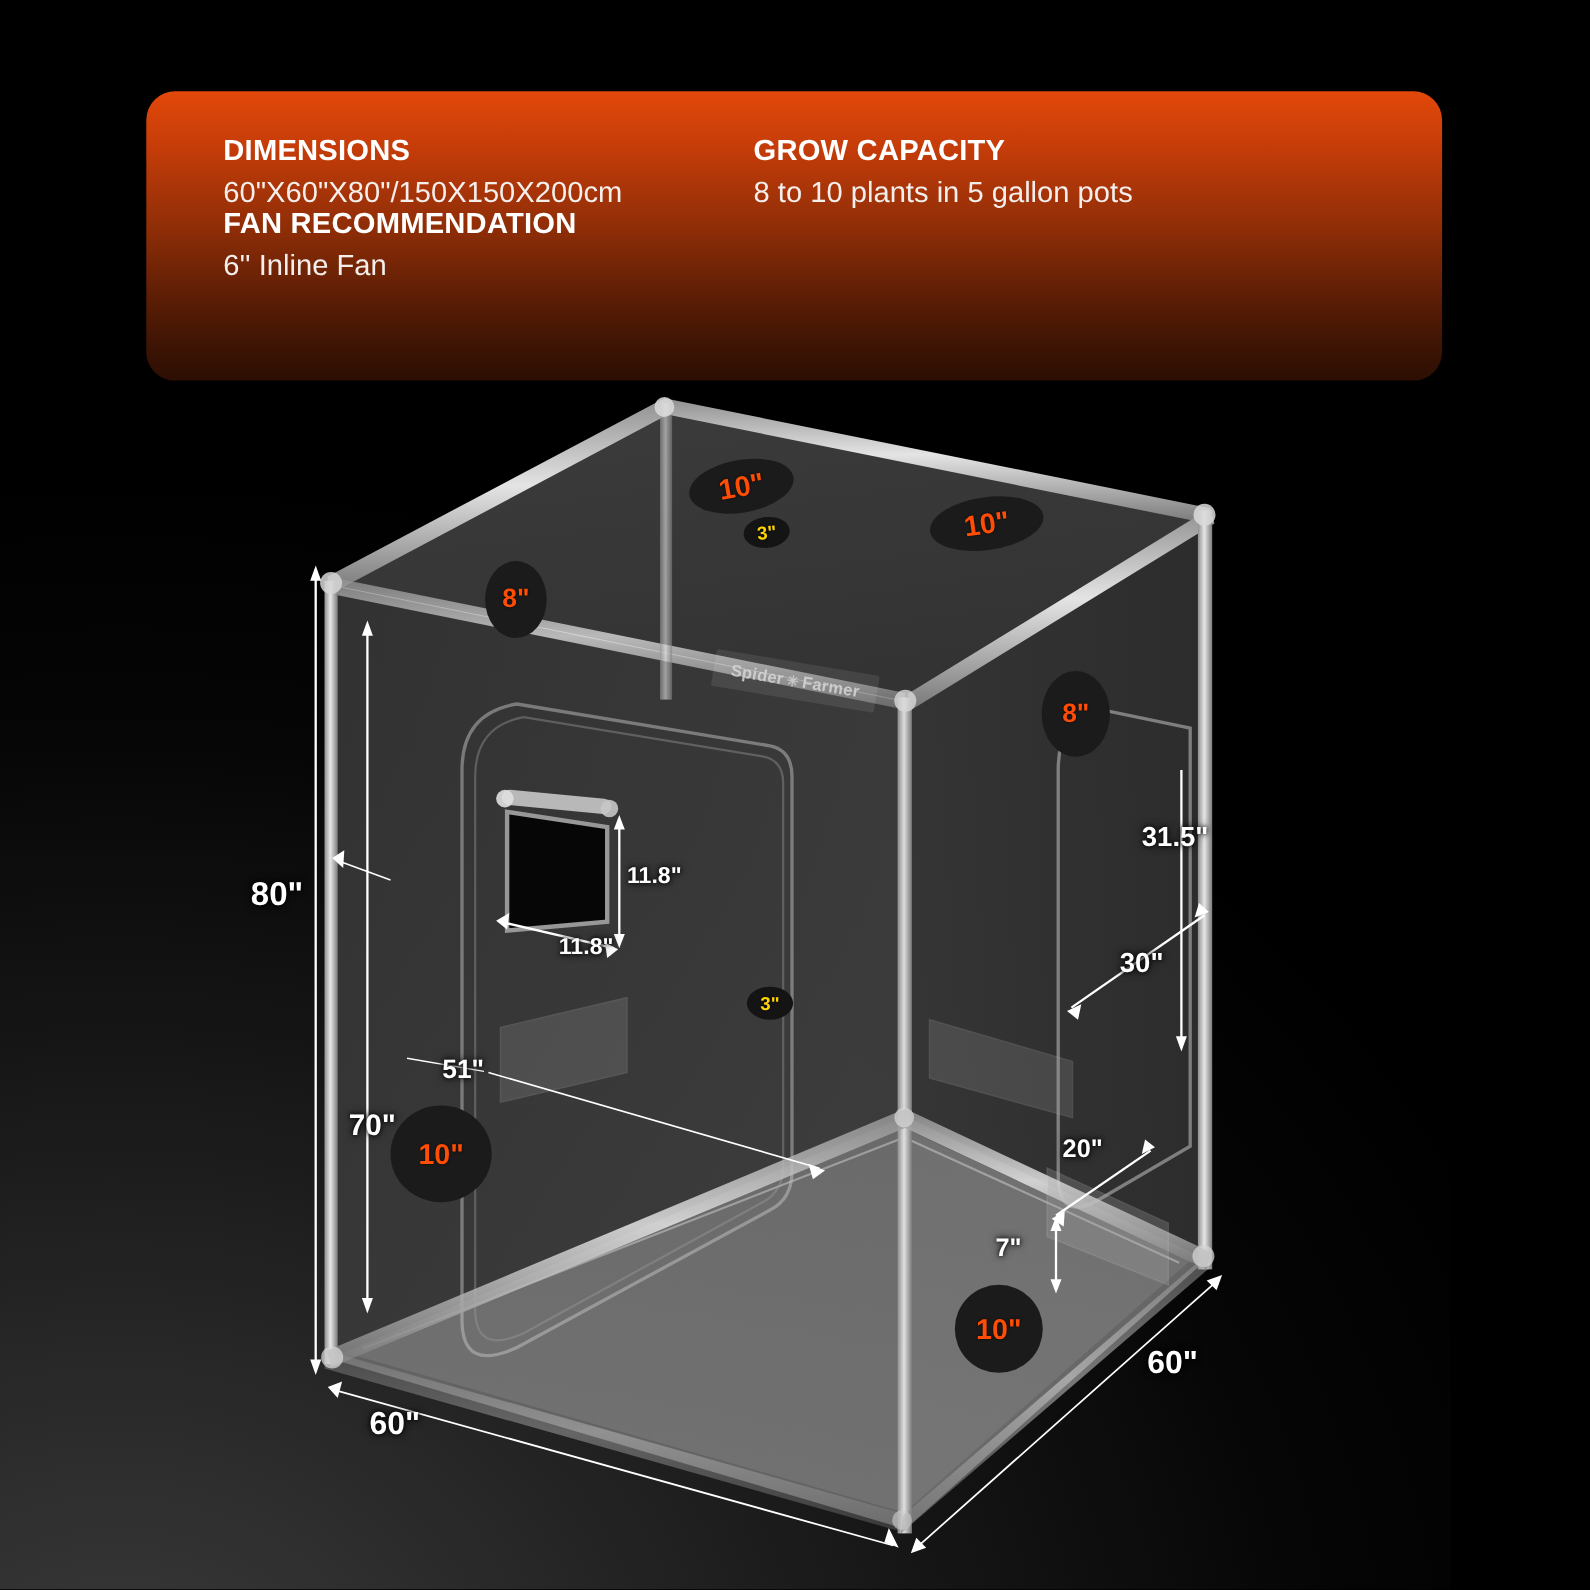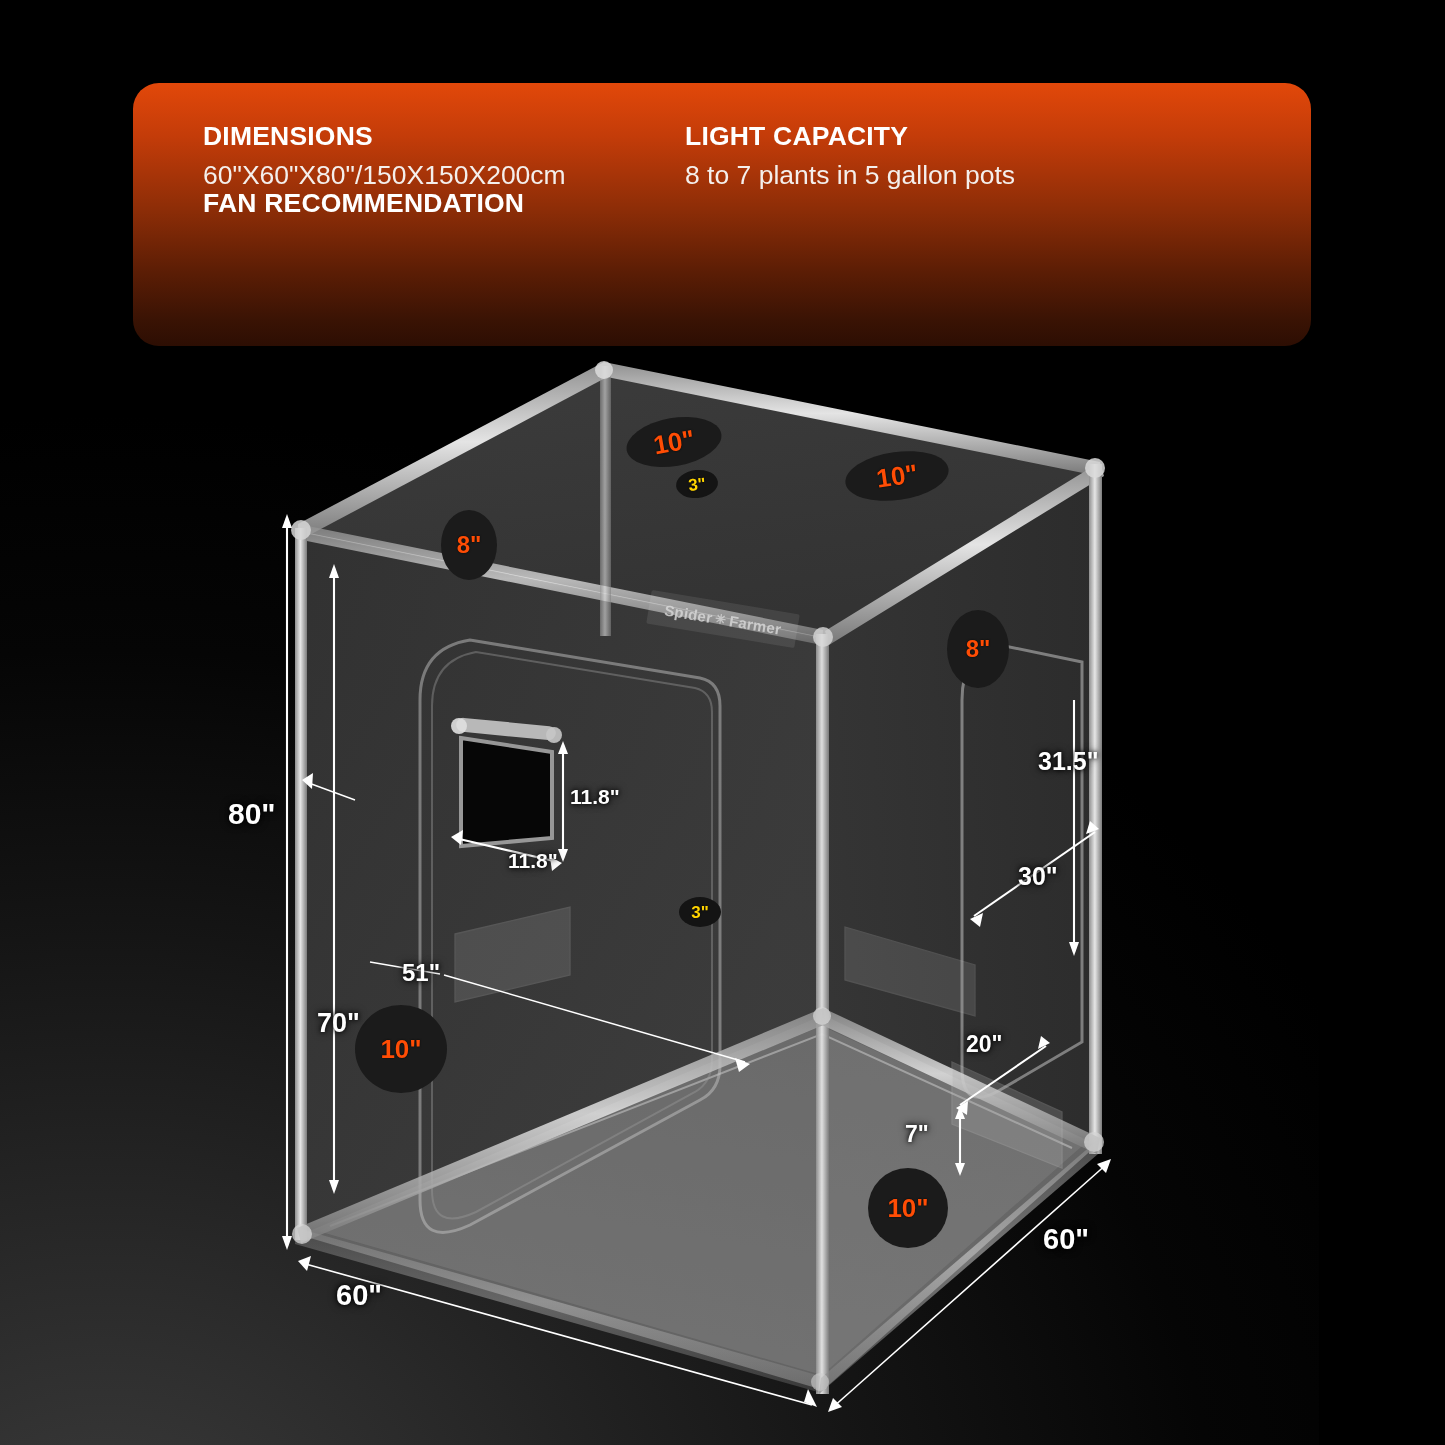--- a/index.html
+++ b/index.html
@@ -53,27 +53,28 @@
 
   <div id="spec-card">
 
     <div class="spec-col left">
       <div>
         <div class="spec-title">DIMENSIONS</div>
         <div class="spec-value">60"X60"X80"/150X150X200cm</div>
       </div>
       <div class="spec-block2">
         <div class="spec-title">FAN RECOMMENDATION</div>
+        <div class="spec-value">6'' Inline Fan</div>
       </div>
     </div>
 
     <div class="spec-col right">
       <div class="spec-block2">
-        <div class="spec-title">LIGHT CAPACITY</div>
-        <div class="spec-value">8 to 7 plants in 5 gallon pots</div>
+        <div class="spec-title">GROW CAPACITY</div>
+        <div class="spec-value">8 to 10 plants in 5 gallon pots</div>
       </div>
     </div>
   </div>
 
   <svg id="tent-svg" viewBox="0 0 1445 1445">
     <defs>
       <linearGradient id="gTop" x1="0" y1="0" x2="0.4" y2="1">
         <stop offset="0" stop-color="#3f3f3f"></stop>
           <stop offset="1" stop-color="#363636"></stop>
       </linearGradient>

